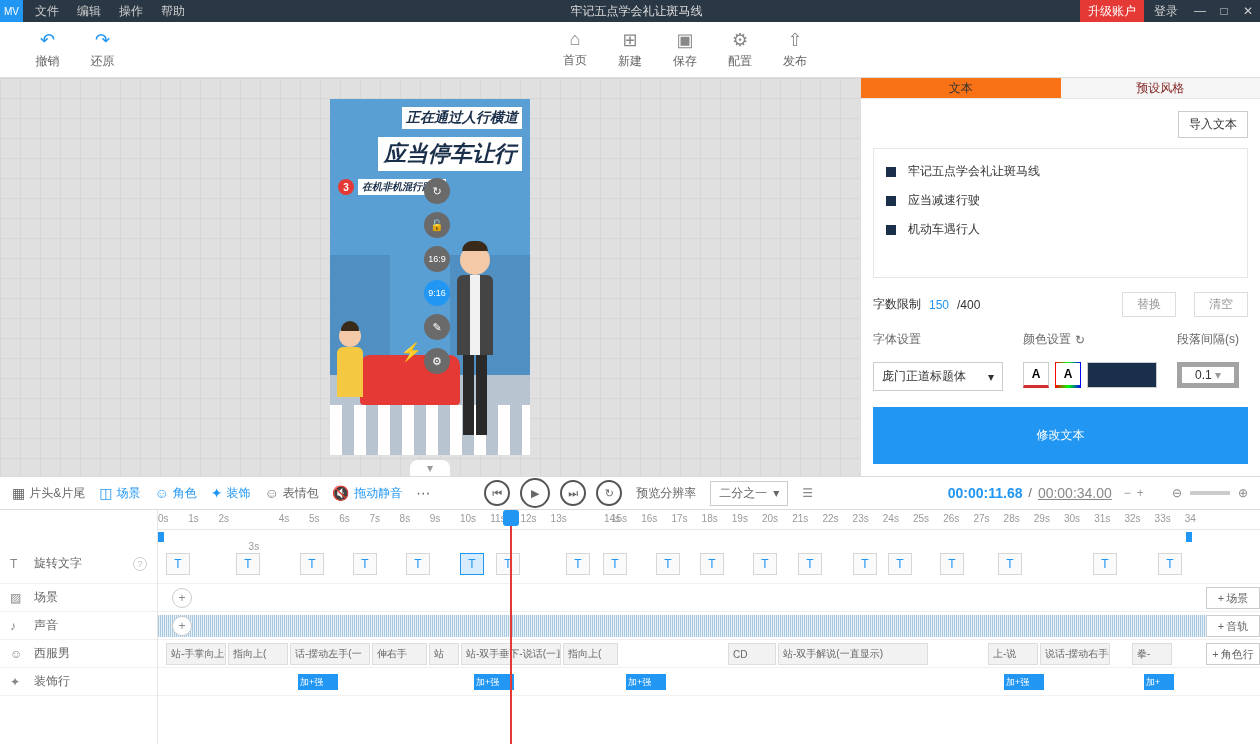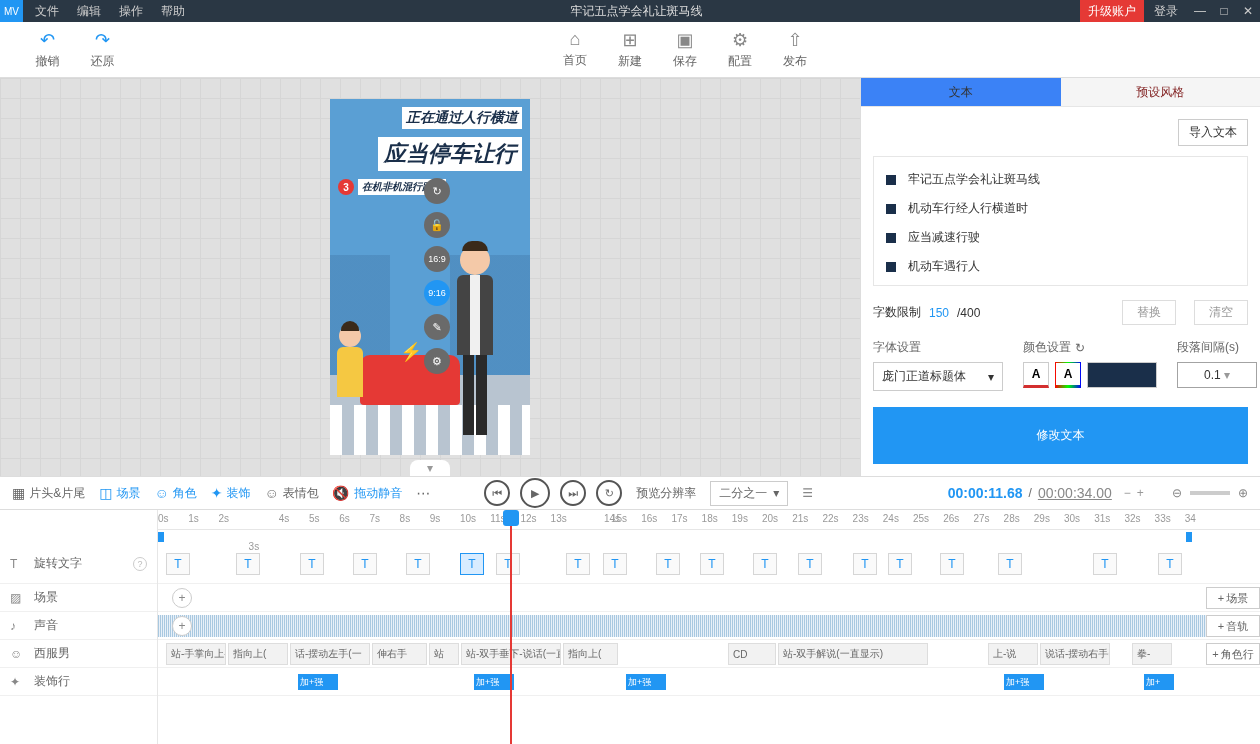--- a/index.html
+++ b/index.html
@@ -45,41 +45,41 @@
 .side-ctrls .ctrl { width: 26px; height: 26px; background: #6a6a6a; color: #fff; border-radius: 13px; display: flex; align-items: center; justify-content: center; font-size: 11px; cursor: pointer; }
 .side-ctrls .ctrl.active { background: #2196f3; }
 .side-ctrls .ctrl.txt { font-size: 9px; }
 
 .chev { position: absolute; bottom: 0; left: 50%; transform: translateX(-50%); width: 40px; height: 16px; background: #fff; border-radius: 8px 8px 0 0; display: flex; align-items: center; justify-content: center; color: #999; cursor: pointer; }
 
 
 .rightpanel { width: 400px; background: #fff; border-left: 1px solid #ddd; display: flex; flex-direction: column; }
 .rtabs { display: flex; height: 38px; border-bottom: 1px solid #e6e6e6; background: #f5f5f5; }
 .rtab { flex: 1; display: flex; align-items: center; justify-content: center; cursor: pointer; color: #7f1d1d; }
-.rtab.active { background: #3b82f6; color: #333; }
+.rtab.active { background: #f97316; color: #333; }
 .rpanel-body { flex: 1; padding: 12px; display: flex; flex-direction: column; gap: 10px; }
 .import-row { display: flex; justify-content: flex-end; }
 .import-btn { border: 1px solid #ccc; padding: 4px 10px; cursor: pointer; background: #fff; }
 .textlist { border: 1px solid #e6e6e6; height: 130px; overflow-y: auto; padding: 8px; }
 .textlist .item { display: flex; align-items: center; gap: 12px; padding: 6px 4px; }
 .textlist .sq { width: 10px; height: 10px; background: #1a2f4a; }
 .limit-row { display: flex; align-items: center; gap: 8px; padding: 4px 0; }
 .limit-row .cnt { color: #2196f3; }
 .limit-row .btns { margin-left: auto; display: flex; gap: 18px; }
 .limit-row .lbtn { border: 1px solid #ddd; padding: 3px 14px; cursor: pointer; color: #999; background: #fff; }
 .settings-row { display: flex; gap: 20px; align-items: flex-start; }
-.sgroup { display: flex; flex-direction: column; gap: 6px; }
+.sgroup { display: flex; flex-direction: column; gap: 14px; }
 .sgroup .slabel { color: #666; display: flex; align-items: center; gap: 4px; }
 .font-sel { border: 1px solid #ccc; padding: 5px 8px; width: 130px; display: flex; justify-content: space-between; align-items: center; cursor: pointer; }
 .color-ctrls { display: flex; gap: 6px; align-items: center; }
 .cbtn { border: 1px solid #ccc; width: 26px; height: 26px; display: flex; align-items: center; justify-content: center; cursor: pointer; font-weight: bold; }
 .cbtn.red { color: #000; border-bottom: 3px solid #d32f2f; }
 .cbtn.multi { color: #000; border-bottom: 3px solid; border-image: linear-gradient(90deg,#f00,#0f0,#00f) 1; }
 .color-swatch { width: 70px; height: 26px; background: #1a2f4a; border: 1px solid #ccc; }
-.para-in { border: 1px solid #a3a3a3; width: 80px; height: 26px; display: flex; align-items: center; justify-content: center; }
+.para-in { border: 5px solid #a3a3a3; width: 62px; height: 26px; display: flex; align-items: center; justify-content: center; }
 .modify-btn { background: #2196f3; color: #fff; text-align: center; padding: 20px; cursor: pointer; margin-top: 6px; }
 
 
 .tlbar { height: 34px; border-top: 1px solid #ddd; border-bottom: 1px solid #ddd; display: flex; align-items: center; padding: 0 12px; gap: 14px; color: #666; background: #fff; }
 .tlbar .titem { display: flex; align-items: center; gap: 4px; cursor: pointer; }
 .tlbar .titem.active { color: #2196f3; }
 .tlbar .ico { font-size: 14px; }
 .playctrls { display: flex; gap: 10px; align-items: center; margin-left: 40px; }
 .playctrls .pbtn { width: 26px; height: 26px; border: 2px solid #555; border-radius: 50%; display: flex; align-items: center; justify-content: center; cursor: pointer; font-size: 11px; }
 .preview-sel { border: 1px solid #ccc; padding: 3px 8px; display: flex; gap: 6px; align-items: center; cursor: pointer; }
@@ -228,24 +228,20 @@
       <div class="rtab">预设风格</div>
     </div>
     <div class="rpanel-body">
       <div class="import-row">
           <div class="import-btn">导入文本</div>
         </div>
       <div class="textlist">
         <div class="item">
             <div class="sq"></div>
             <span>牢记五点学会礼让斑马线</span>
-          </div>
-        <div class="item">
-            <div class="sq"></div>
-            <span>机动车行经人行横道时</span>
           </div>
         <div class="item">
             <div class="sq"></div>
             <span>应当减速行驶</span>
           </div>
         <div class="item">
             <div class="sq"></div>
             <span>机动车遇行人</span>
           </div>
       </div>

